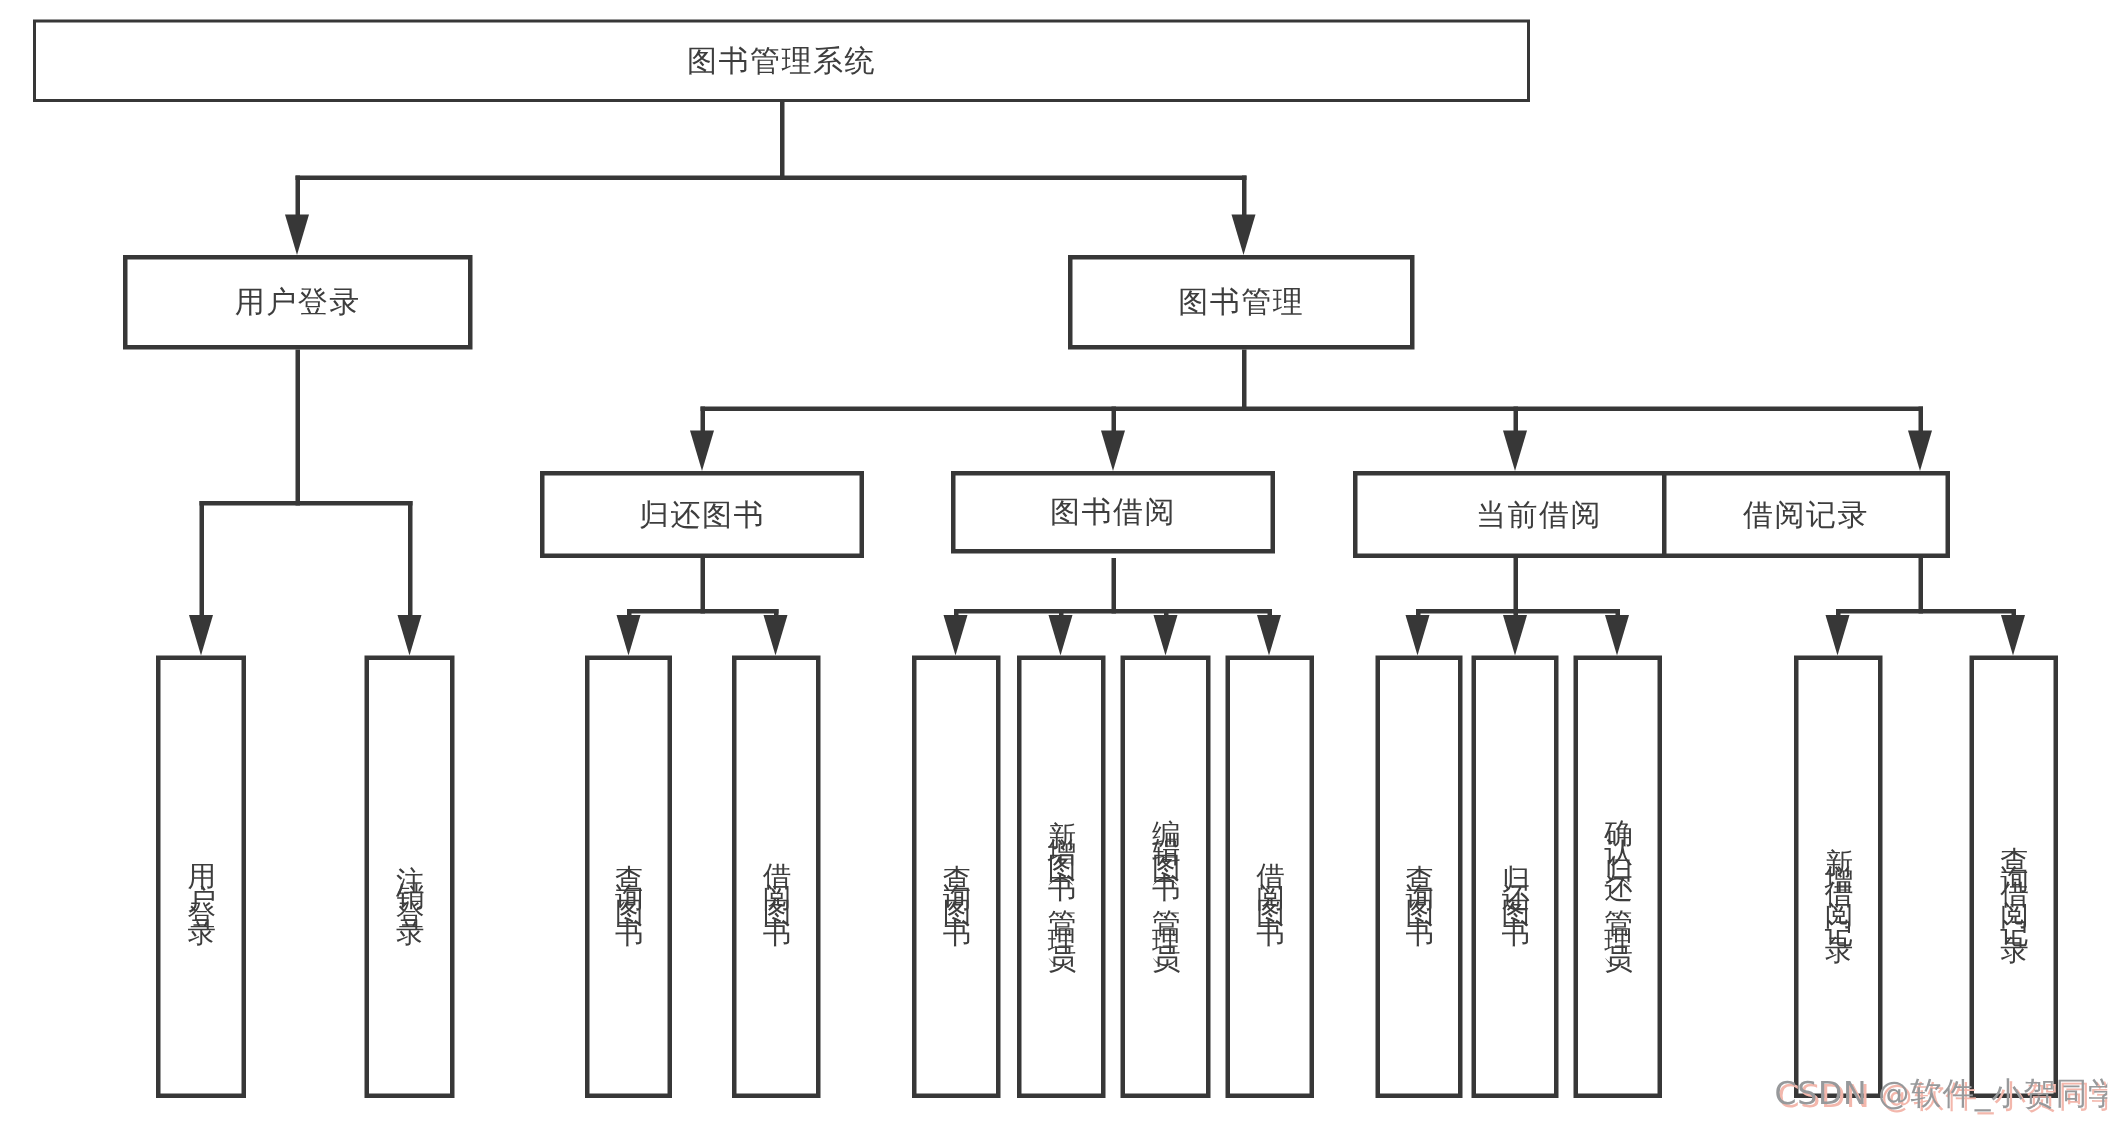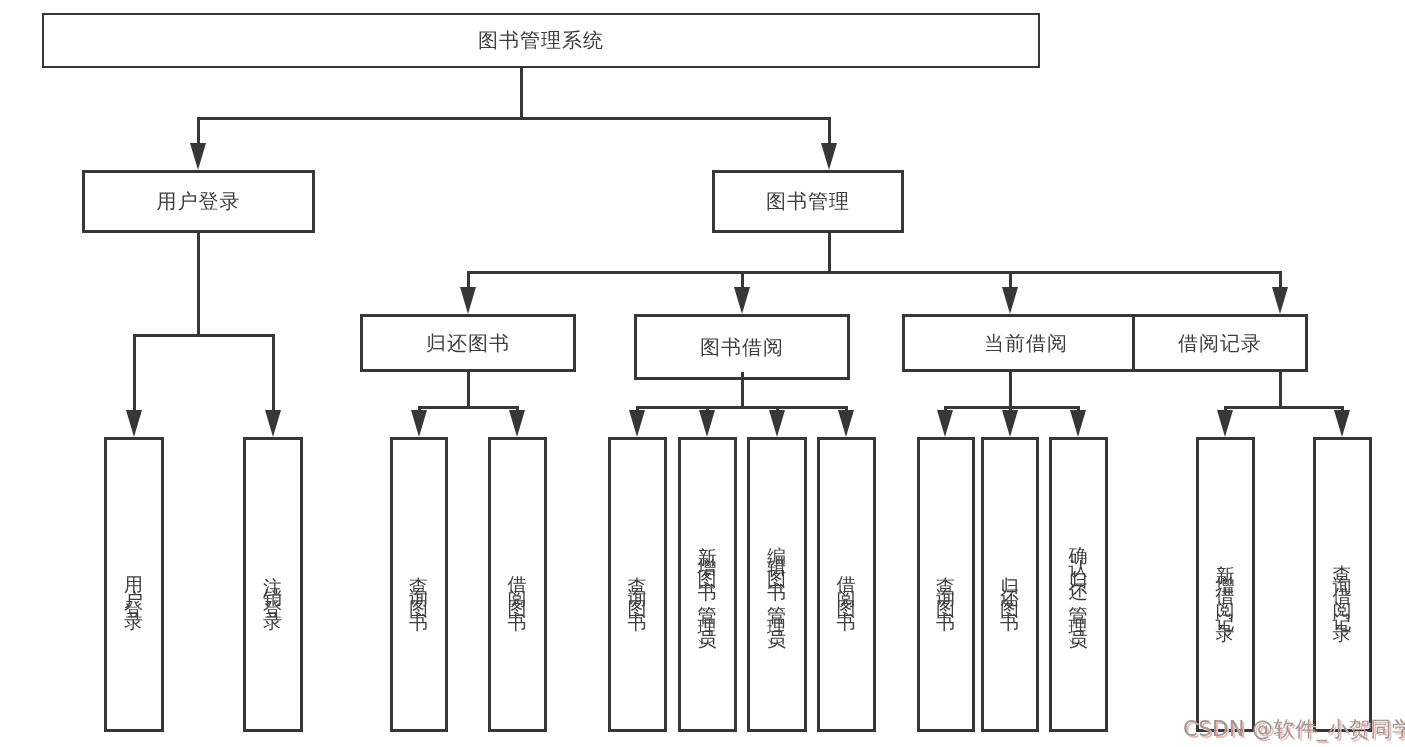--- a/index.html
+++ b/index.html
@@ -4,21 +4,21 @@
 <style>
   html,body{margin:0;padding:0;background:#ffffff;}
   #canvas{
     position:relative;width:1405px;height:747px;background:#ffffff;overflow:hidden;
     font-family:"DejaVu Sans","Liberation Sans",sans-serif;
   }
   .box{
     position:absolute;box-sizing:border-box;border:3px solid #373737;background:#ffffff;
     display:flex;align-items:center;justify-content:center;color:#3d3d3d;
   }
-  .box.root{border-width:2px;margin-left:20px;}
+  .box.root{border-width:2px;}
   .box .lbl{font-size:20px;letter-spacing:1px;white-space:nowrap;}
   .box.v .lbl{
     writing-mode:vertical-rl;text-orientation:mixed;
     font-size:19px;letter-spacing:12px;line-height:1;
   }
   .vln{position:absolute;width:3px;background:#373737;}
   .hln{position:absolute;height:3px;background:#373737;}
   .arw{
     position:absolute;width:0;height:0;
     border-left:8px solid transparent;border-right:8px solid transparent;
@@ -35,34 +35,34 @@
 
 <div id="canvas">
 
   <div class="box root" style="left:22px;top:13px;width:998px;height:55px">
     <span class="lbl">图书管理系统</span>
   </div>
 
   <div class="box" style="left:82px;top:170px;width:233px;height:63px">
     <span class="lbl">用户登录</span>
   </div>
-  <div class="box" style="left:712px;top:170px;width:192px;height:63px">
+  <div class="box" style="left:712px;top:170px;width:231px;height:63px">
     <span class="lbl">图书管理</span>
   </div>
 
   <div class="box" style="left:360px;top:314px;width:216px;height:58px">
     <span class="lbl">归还图书</span>
   </div>
-  <div class="box" style="left:634px;top:314px;width:216px;height:66px">
+  <div class="box" style="left:634px;top:314px;width:216px;height:55px">
     <span class="lbl">图书借阅</span>
   </div>
   <div class="box" style="left:902px;top:314px;width:248px;height:58px">
     <span class="lbl">当前借阅</span>
   </div>
-  <div class="box" style="left:1132px;top:314px;width:176px;height:58px">
+  <div class="box" style="left:1108px;top:314px;width:192px;height:58px">
     <span class="lbl">借阅记录</span>
   </div>
 
   <div class="box v" style="left:104px;top:437px;width:60px;height:295px">
     <span class="lbl">用户登录</span>
   </div>
   <div class="box v" style="left:243px;top:437px;width:60px;height:295px">
     <span class="lbl">注销登录</span>
   </div>
 

